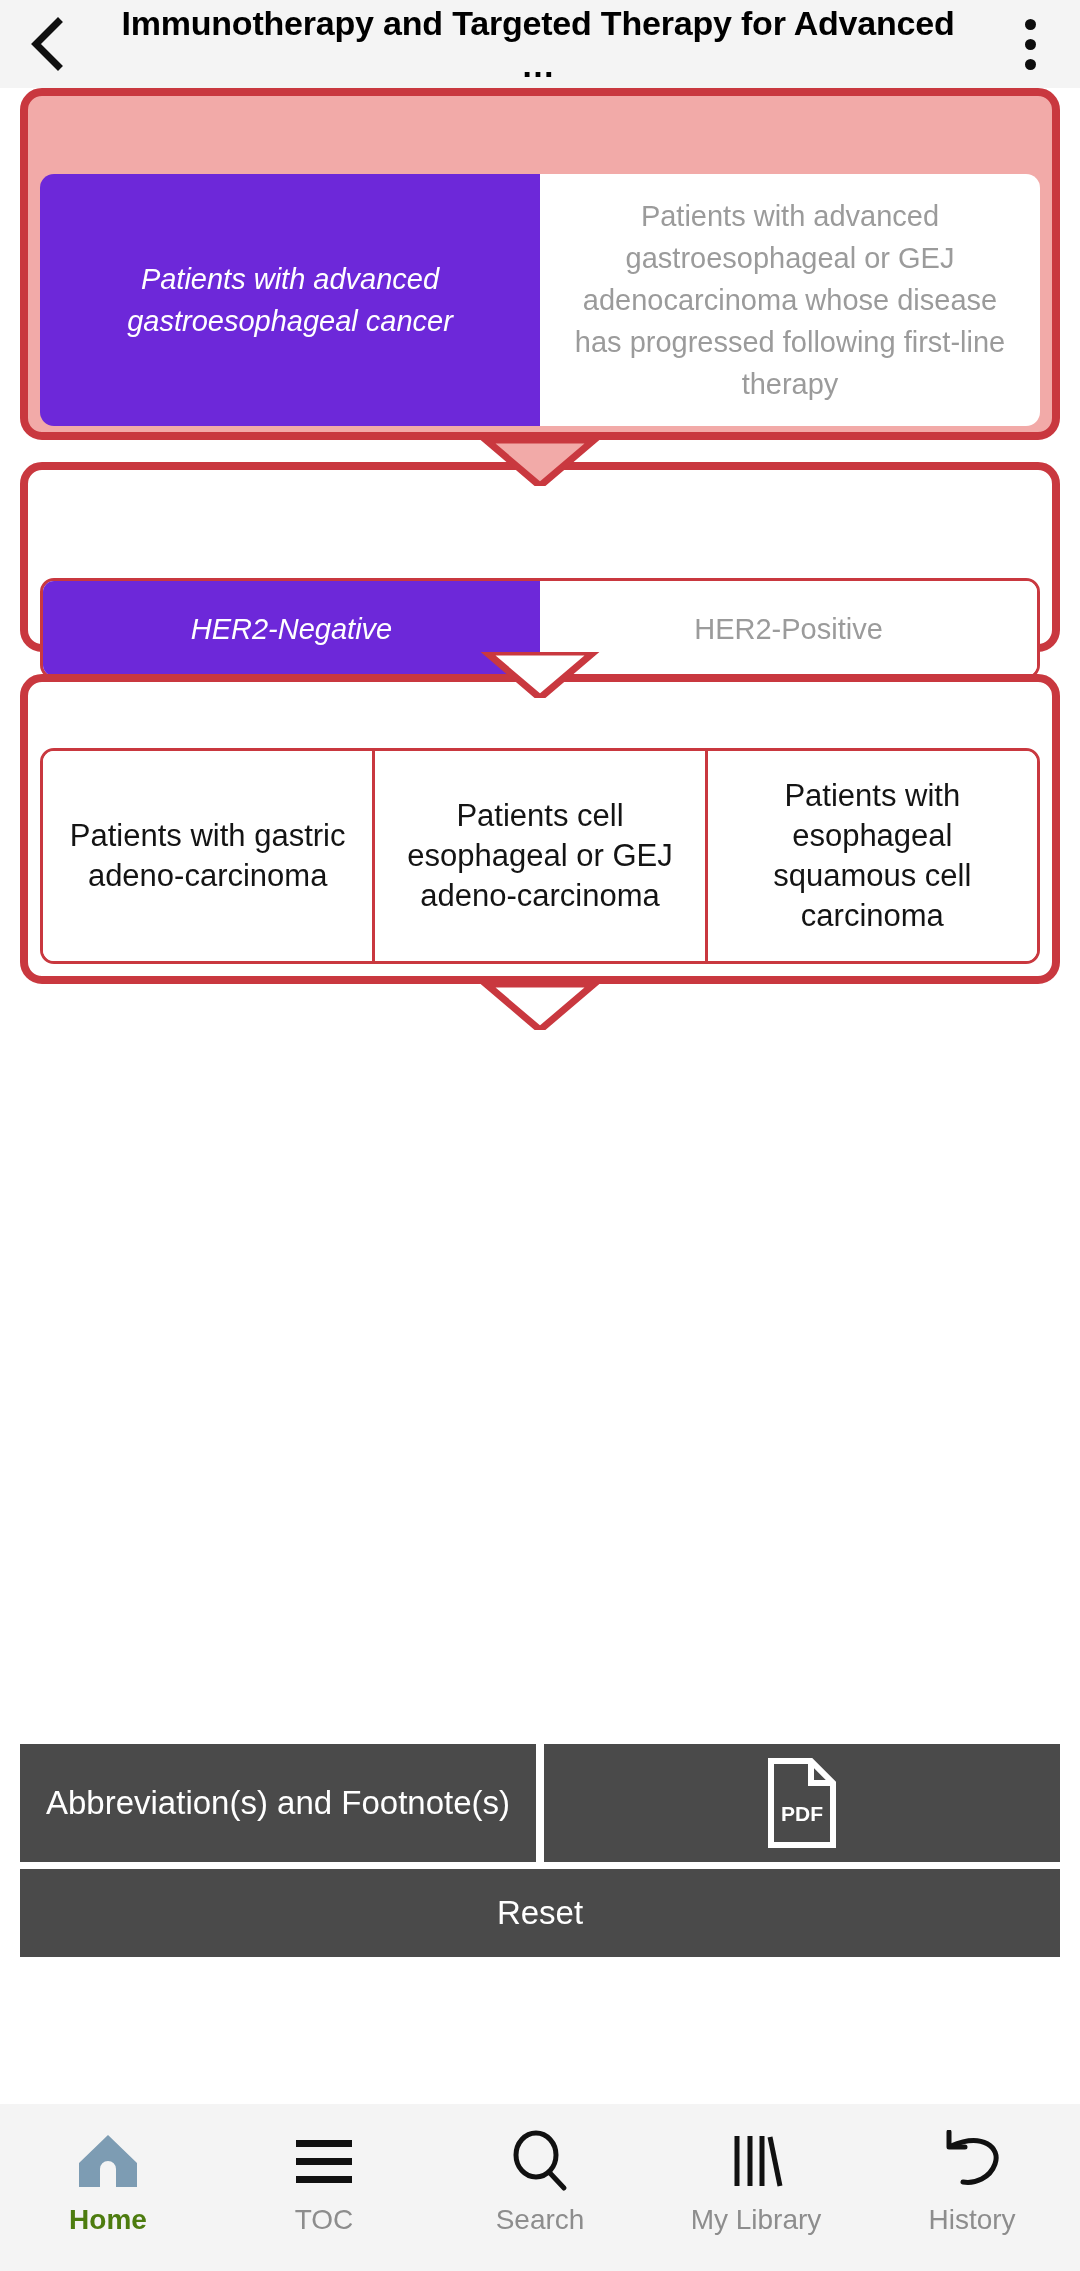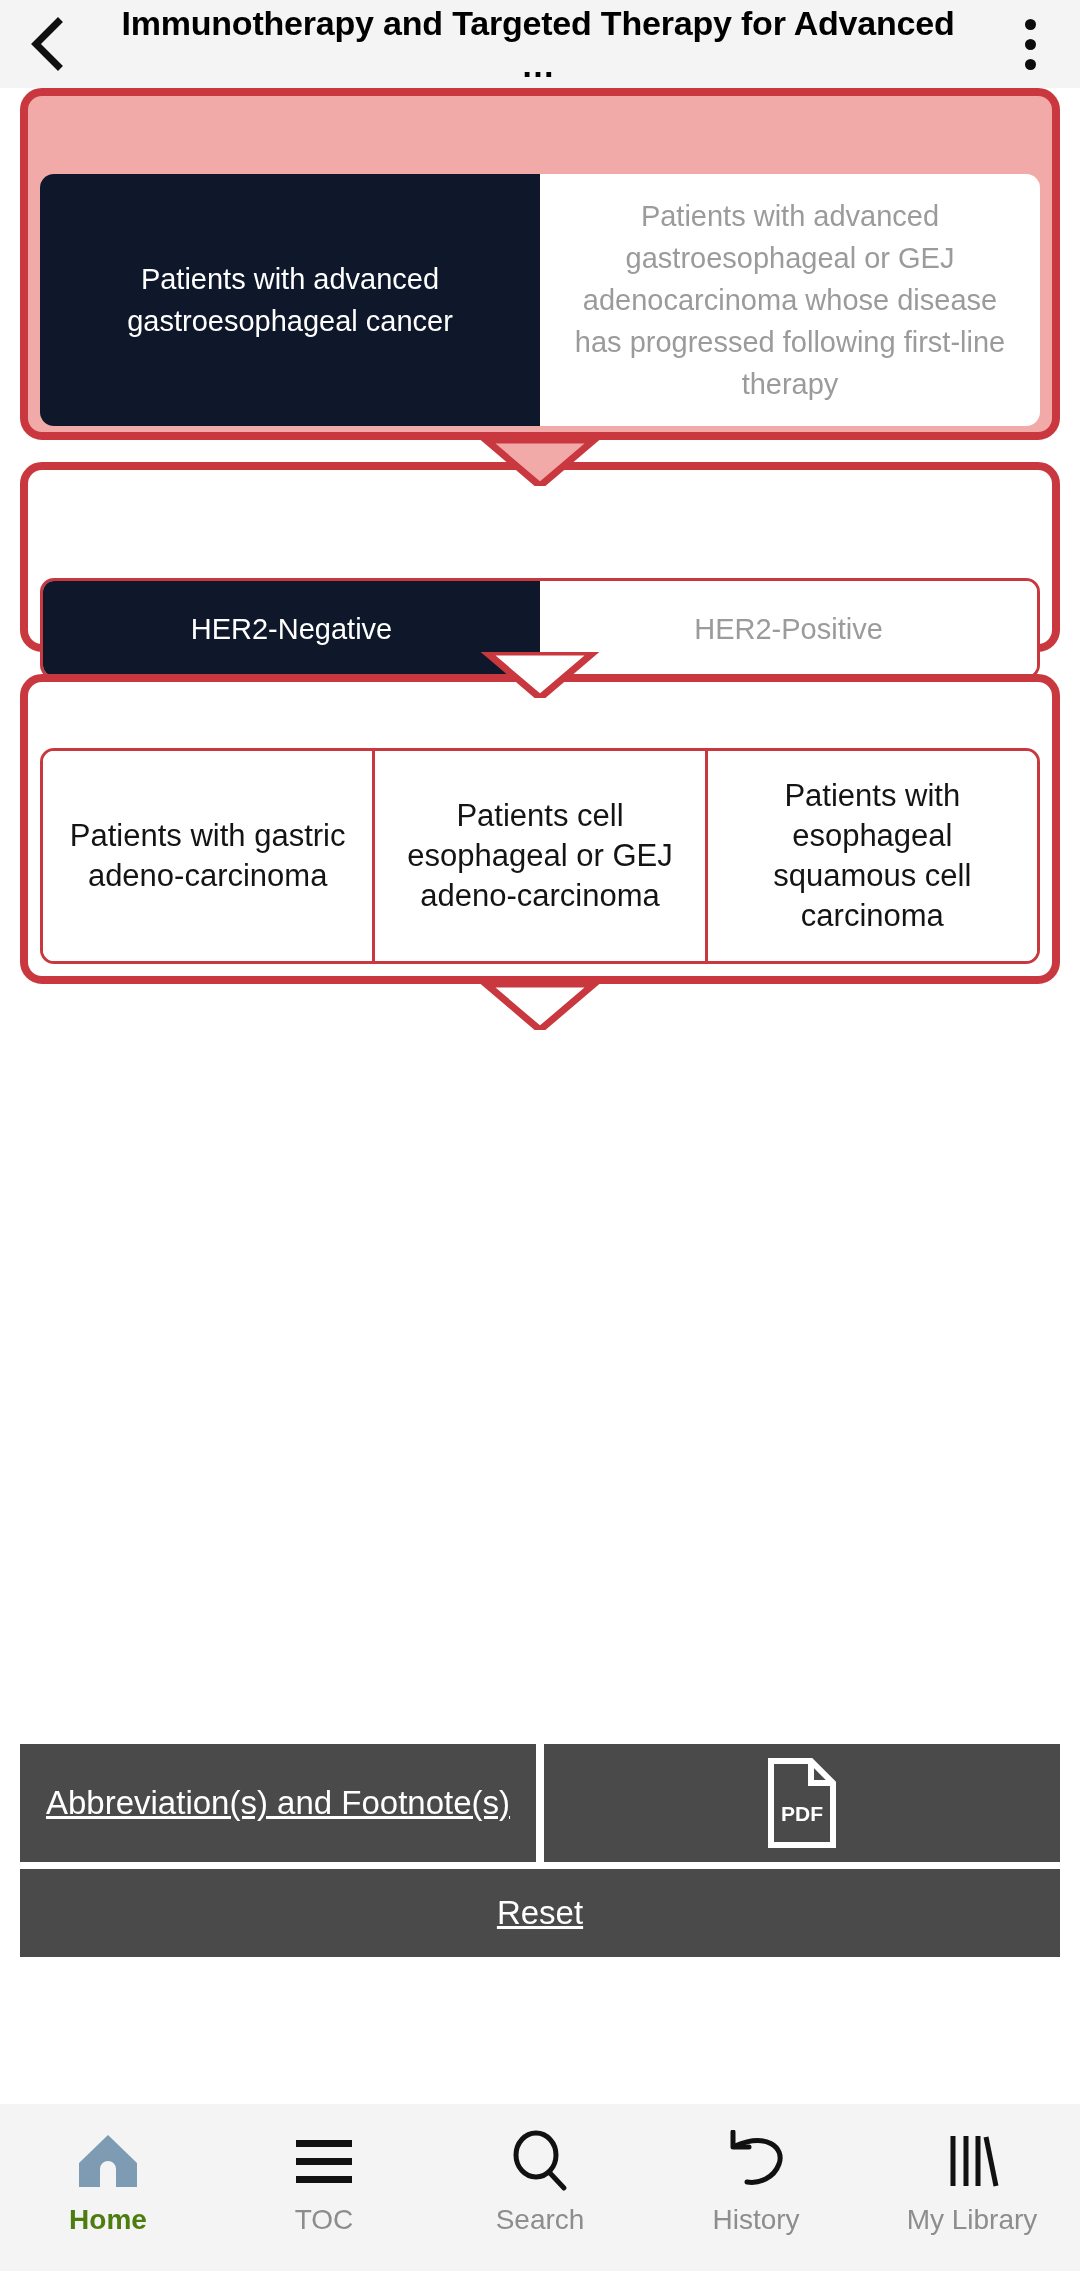--- a/index.html
+++ b/index.html
@@ -78,22 +78,23 @@
   .opt {
     flex: 1 1 0;
     display: flex; align-items: center; justify-content: center;
     text-align: center;
     box-sizing: border-box;
     padding: 16px 14px;
     font-size: 29px;
     line-height: 42px;
   }
   .opt.selected {
-    background: #0f172a;
+    background: #6d28d9;
     color: #ffffff;
+    font-style: italic;
   }
   .opt.unselected {
     background: #ffffff;
     color: #9b9b9b;
   }
   .opt.neutral {
     background: #ffffff;
     color: #141414;
   }
   .opt.div-left { border-left: 3px solid #c9383f; }
@@ -132,21 +133,20 @@
     position: absolute; left: 20px; top: 1744px;
     width: 1040px;
   }
   .actions-top { display: flex; }
   .btn-dark {
     background: #4a4a4a;
     color: #ffffff;
     display: flex; align-items: center; justify-content: center;
     text-align: center;
     box-sizing: border-box;
-    text-decoration: underline;
   }
   #btn-abbrev {
     width: 516px; height: 118px;
     font-size: 33px; line-height: 44px;
     padding: 0 16px;
   }
   #btn-pdf {
     width: 516px; height: 118px;
     margin-left: 8px;
   }
@@ -287,33 +287,33 @@
       <svg width="64" height="62" viewBox="0 0 64 62">
         <ellipse cx="28" cy="25" rx="20" ry="22" fill="none" stroke="#111" stroke-width="5"></ellipse>
         <line x1="41" y1="42" x2="56" y2="58" stroke="#111" stroke-width="5" stroke-linecap="round"></line>
       </svg>
     </div>
     <div class="nav-label">Search</div>
   </div>
 
   <div class="nav-item">
     <div class="nav-icon">
-      <svg width="66" height="62" viewBox="0 0 66 62">
-        <path d="M12 16 C44 2 62 18 56 34 C51 48 36 54 24 52" fill="none" stroke="#111" stroke-width="5" stroke-linecap="round"></path>
-        <polyline points="10,2 10,17 26,17" fill="none" stroke="#111" stroke-width="5" stroke-linecap="round" stroke-linejoin="round"></polyline>
-      </svg>
-    </div>
-    <div class="nav-label">History</div>
-  </div>
-
-  <div class="nav-item">
-    <div class="nav-icon">
       <svg width="62" height="60" viewBox="0 0 62 60">
         <line x1="12" y1="5" x2="12" y2="55" stroke="#111" stroke-width="5"></line>
         <line x1="25" y1="5" x2="25" y2="55" stroke="#111" stroke-width="5"></line>
         <line x1="37" y1="5" x2="37" y2="55" stroke="#111" stroke-width="5"></line>
         <line x1="45" y1="6" x2="55" y2="55" stroke="#111" stroke-width="5"></line>
       </svg>
     </div>
     <div class="nav-label">My Library</div>
   </div>
 
+  <div class="nav-item">
+    <div class="nav-icon">
+      <svg width="66" height="62" viewBox="0 0 66 62">
+        <path d="M12 16 C44 2 62 18 56 34 C51 48 36 54 24 52" fill="none" stroke="#111" stroke-width="5" stroke-linecap="round"></path>
+        <polyline points="10,2 10,17 26,17" fill="none" stroke="#111" stroke-width="5" stroke-linecap="round" stroke-linejoin="round"></polyline>
+      </svg>
+    </div>
+    <div class="nav-label">History</div>
+  </div>
+
 </div>
 
 </body></html>

